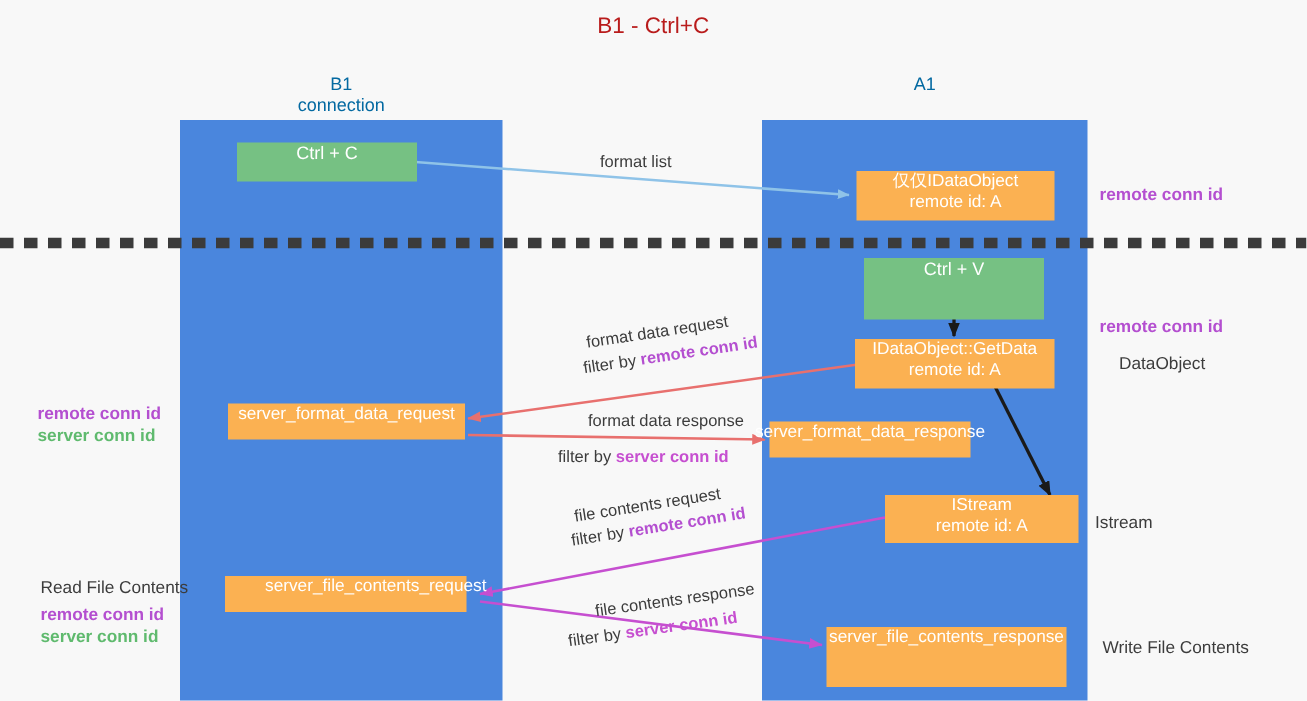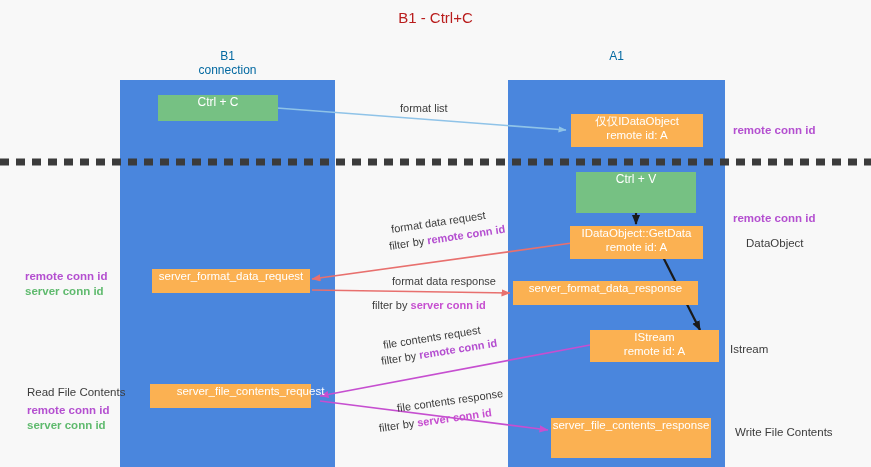--- a/index.html
+++ b/index.html
@@ -109,21 +109,21 @@
 
   <div class="node orange" id="n-getdata" style="left:570px;top:226px;width:133px;height:33px;">
     <span>IDataObject::GetData</span>
     <span class="l2">remote id: A</span>
   </div>
 
   <div class="node orange" id="n-sfdreq" style="left:152px;top:269px;width:158px;height:24px;">
     <span>server_format_data_request</span>
   </div>
 
-  <div class="node orange" id="n-sfdres" style="left:513px;top:281px;width:185px;height:24px;">
+  <div class="node orange" id="n-sfdres" style="left:513px;top:281px;width:134px;height:24px;">
     <span>server_format_data_response</span>
   </div>
 
   <div class="node orange" id="n-istream" style="left:590px;top:330px;width:129px;height:32px;">
     <span>IStream</span>
     <span class="l2">remote id: A</span>
   </div>
 
   <div class="node orange" id="n-sfcreq" style="left:150px;top:384px;width:161px;height:24px;padding-left:40px;">
     <span>server_file_contents_request</span>

